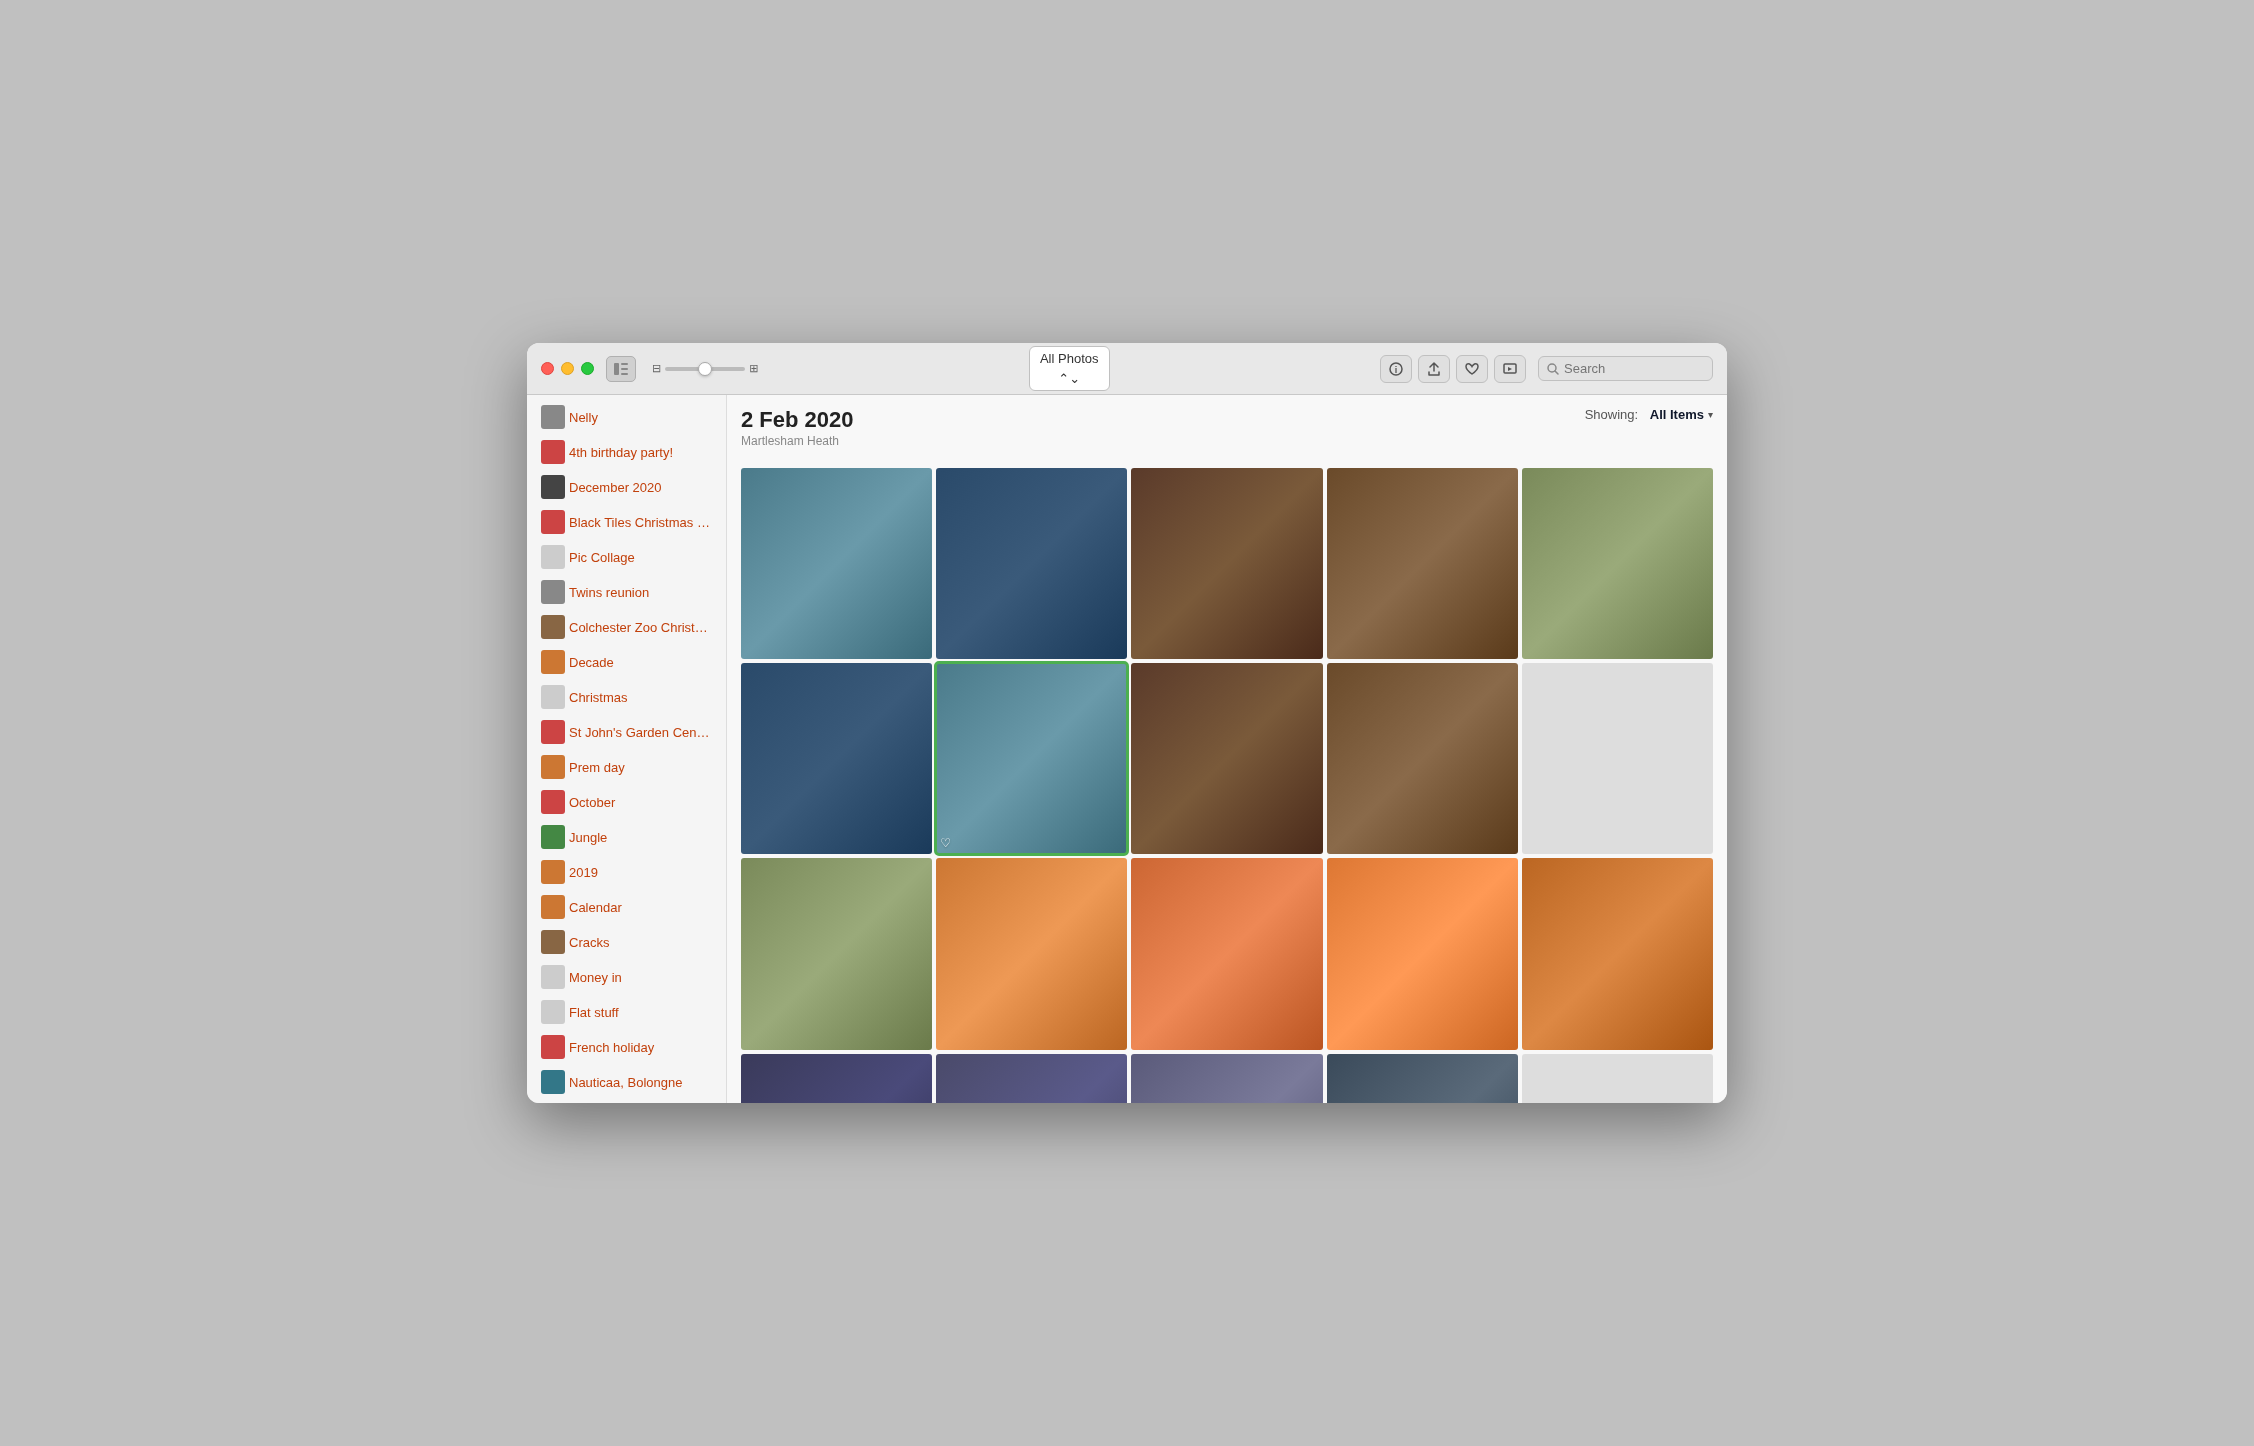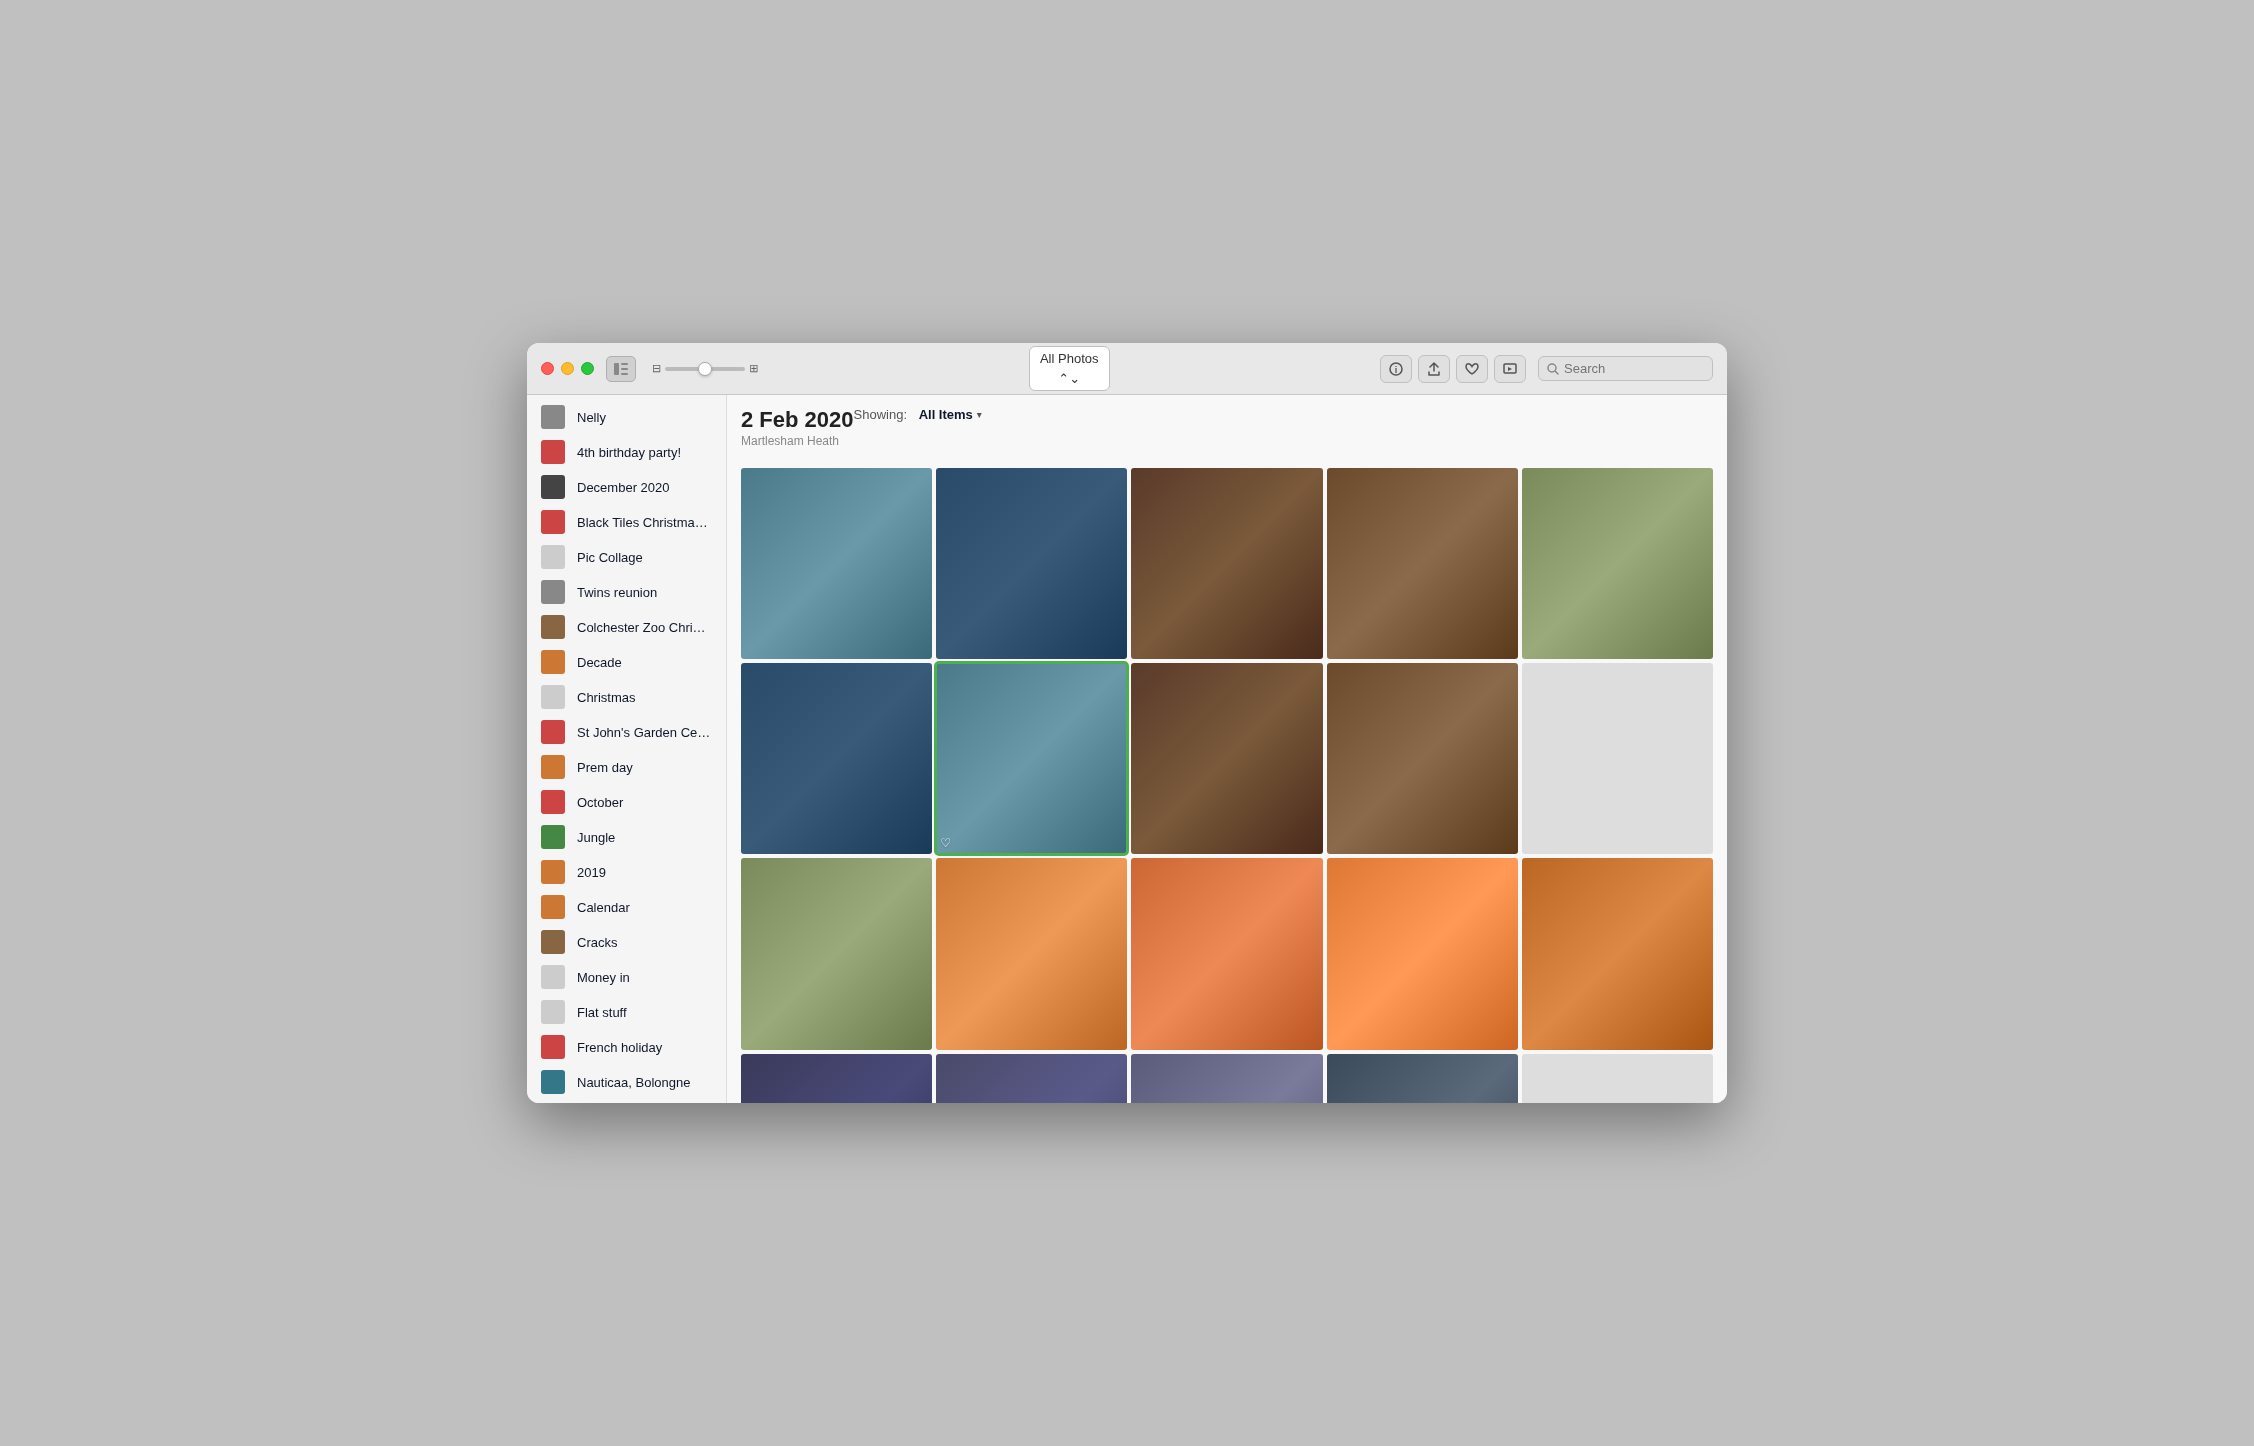--- a/index.html
+++ b/index.html
@@ -174,24 +174,24 @@
     }
     .sidebar::-webkit-scrollbar-thumb {
       background: #c0c0c0;
       border-radius: 3px;
     }
 
     .sidebar-item {
       display: flex;
       align-items: center;
       padding: 5px 10px;
-      gap: 12px;
+      gap: 4px;
       cursor: pointer;
       font-size: 13px;
-      color: #0f172a;
+      color: #c2410c;
       border-radius: 5px;
       margin: 1px 4px;
     }
 
     .sidebar-thumb {
       width: 24px;
       height: 24px;
       border-radius: 3px;
       flex-shrink: 0;
       object-fit: cover;
@@ -464,21 +464,21 @@
         <div class="sidebar-item">
           <div class="sidebar-thumb thumb-teal"></div>
           <span class="sidebar-label">Nauticaa, Bolongne</span>
         </div>
         <div class="sidebar-item"></div>
       </div>
 
     <div class="photo-area">
 
       <div style="position: relative; margin-bottom: 6px;">
-        <div style="display:flex; align-items:flex-start; padding: 2px 4px 10px 4px;">
+        <div style="display:flex; justify-content:space-between; align-items:flex-start; padding: 2px 4px 10px 4px;">
           <div>
             <div class="date-title">2 Feb 2020</div>
             <div class="date-subtitle">Martlesham Heath</div>
           </div>
           <div class="showing-label">
             <span>Showing:</span>
             &nbsp;
             <strong>All Items</strong>
             <span style="font-size:10px;">▾</span>
           </div>

